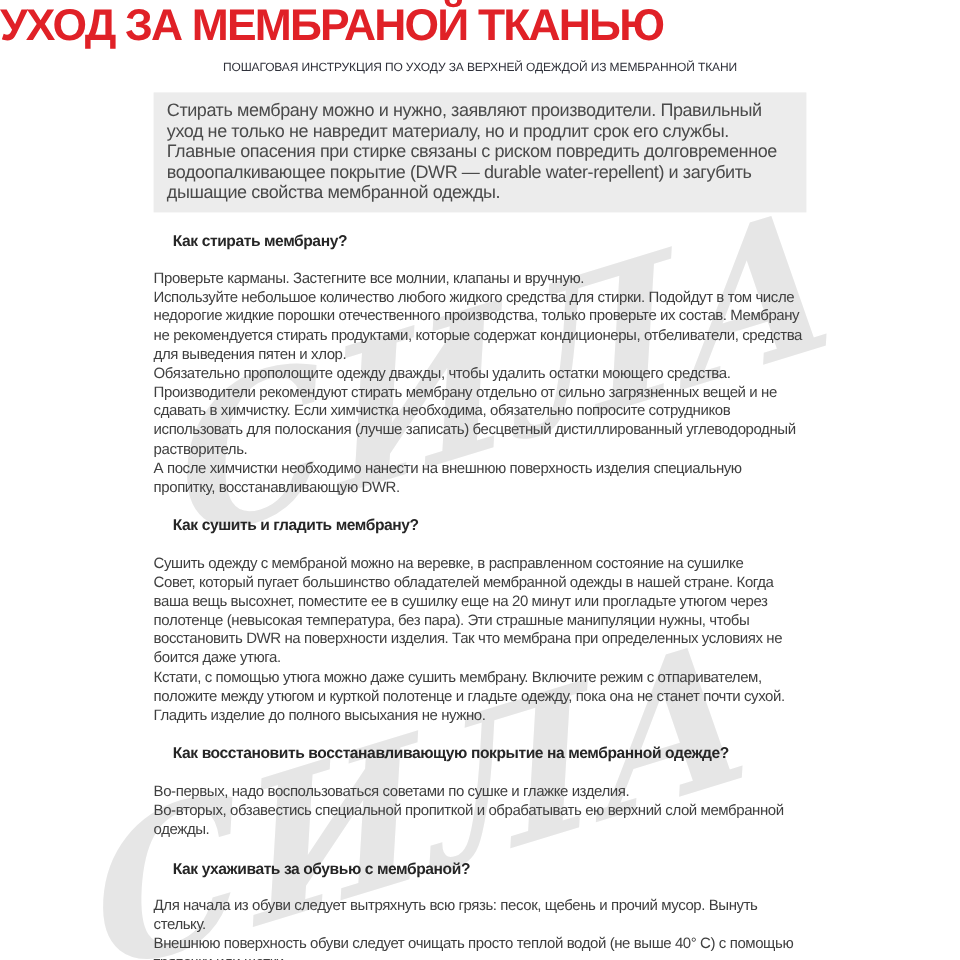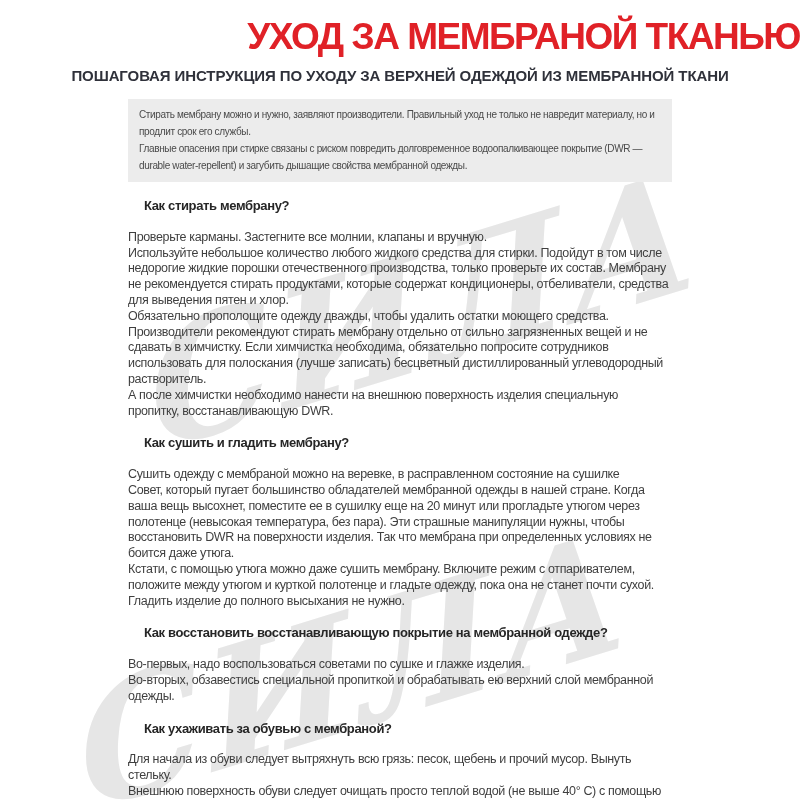--- a/index.html
+++ b/index.html
@@ -34,45 +34,44 @@
     transform-origin: left center;
     white-space: nowrap;
     user-select: none;
     pointer-events: none;
   }
   .wm1 { left: 150px; top: 300px; }
   .wm2 { left: 80px; top: 660px; }
   .layer { position: relative; z-index: 1; }
   .title {
     margin: 0;
-    padding-top: 16px;
-    text-align: right;
+    text-align: left;
     font-size: 37px;
     font-weight: bold;
     letter-spacing: -1.5px;
     color: var(--accent);
     white-space: nowrap;
   }
   .subtitle {
     margin: 0;
     padding-top: 9px;
     text-align: center;
-    font-size: 15px;
-    font-weight: bold;
+    font-size: 10px;
+    font-weight: normal;
     letter-spacing: -0.1px;
     color: var(--subtitle_color);
     white-space: nowrap;
   }
   .column { width: 544px; margin: 0 auto; }
   .intro {
     margin-top: 15px;
     background: var(--intro_background);
     padding: 7px 11px 8px 11px;
     color: var(--intro_color);
-    font-size: 10px;
+    font-size: 15px;
     letter-spacing: -0.35px;
     line-height: 17px;
   }
   .intro p { margin: 0; }
   .content {
     margin-top: 12px;
     color: var(--body_color);
     font-size: 12.5px;
     letter-spacing: -0.35px;
     line-height: 15.8px;

